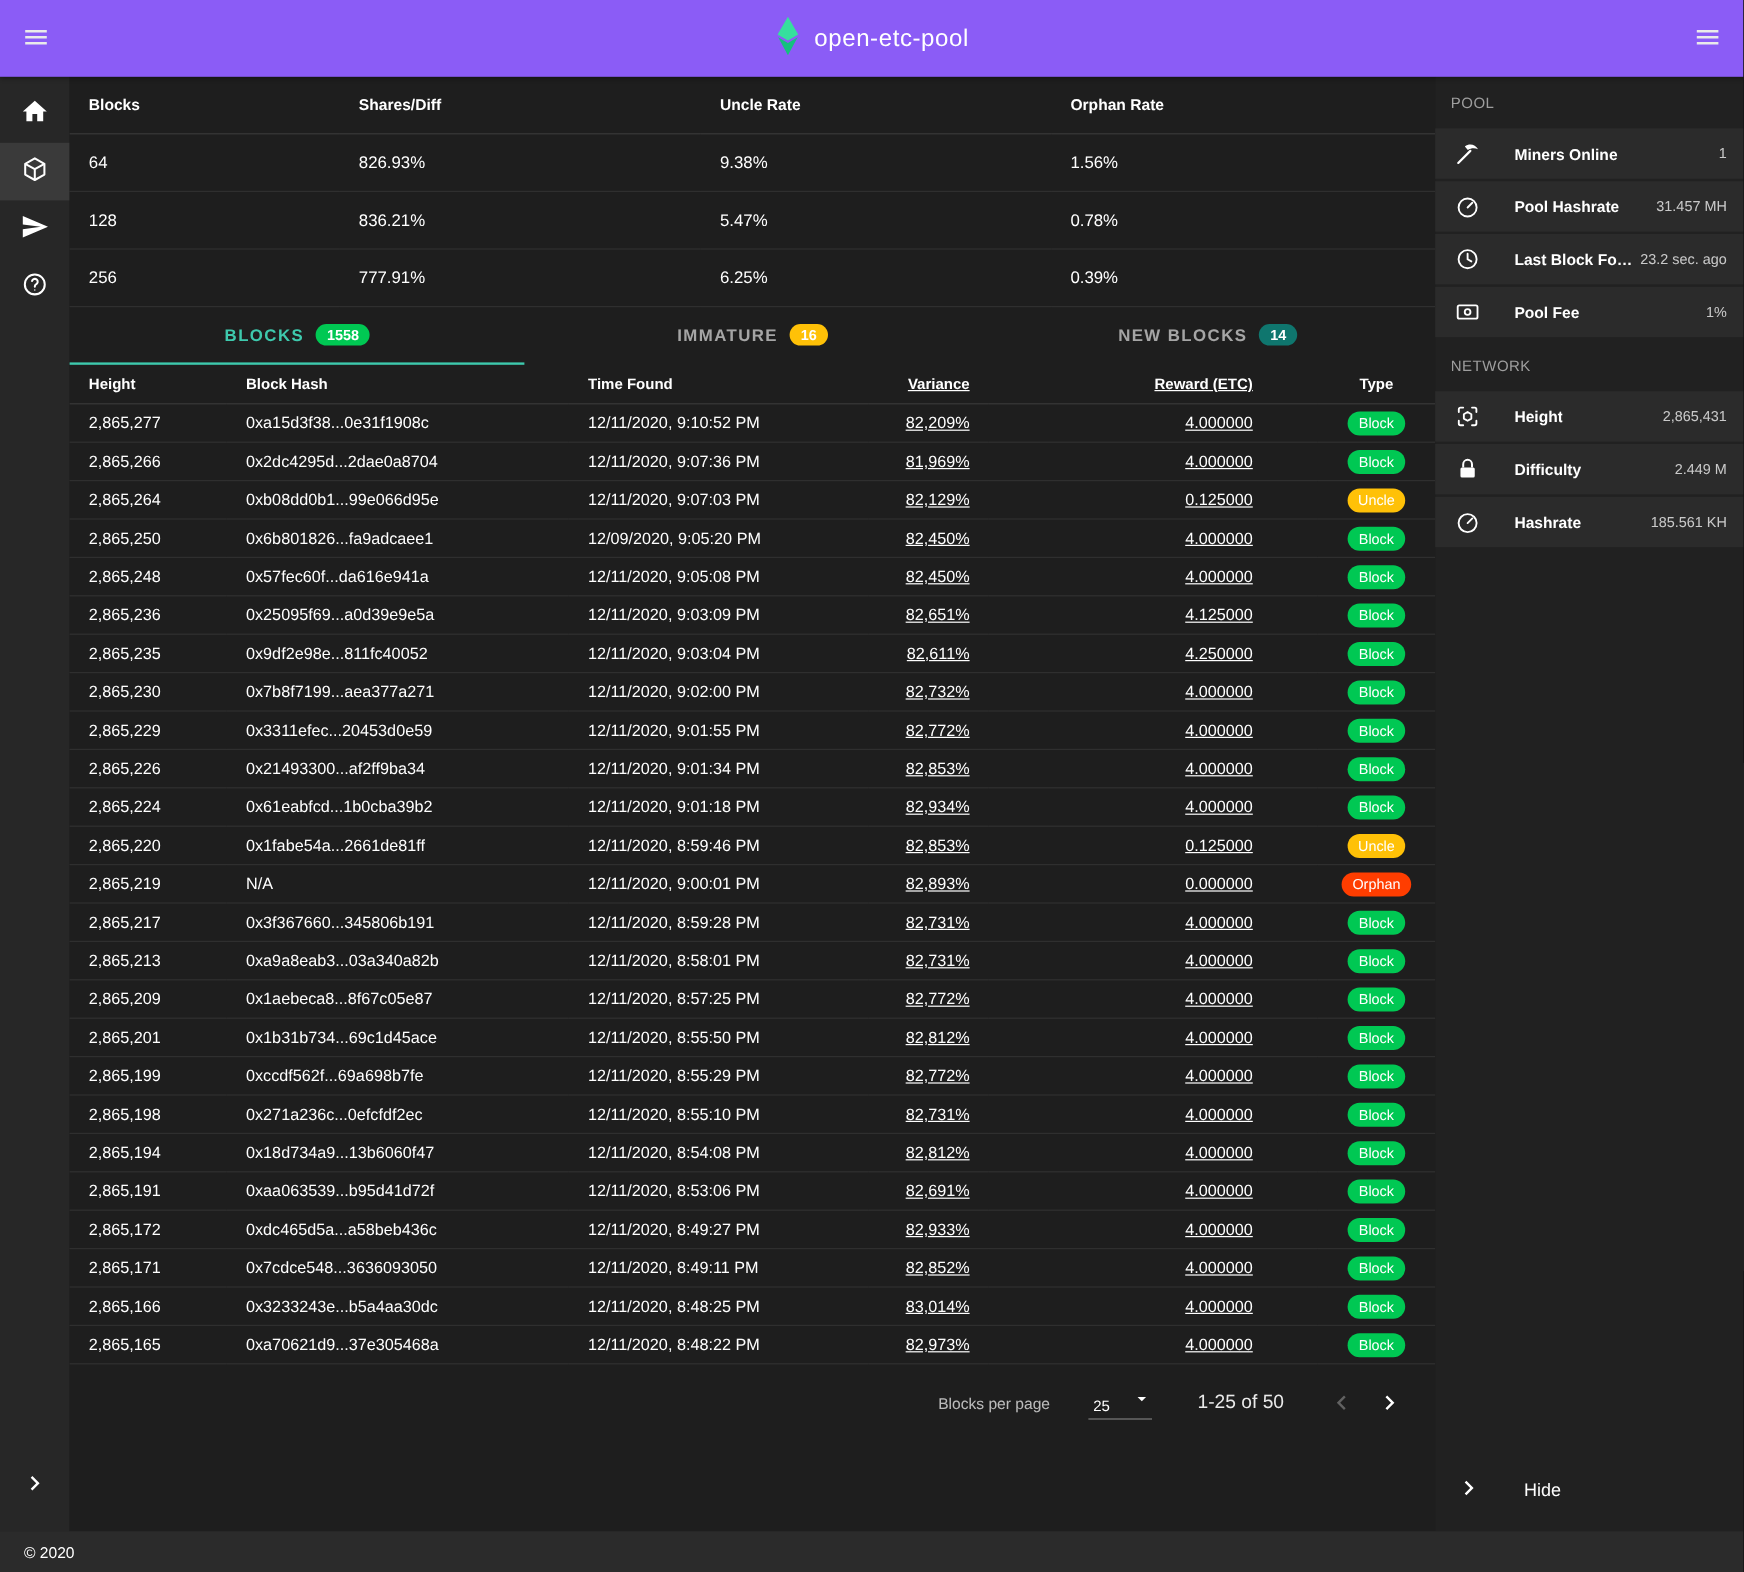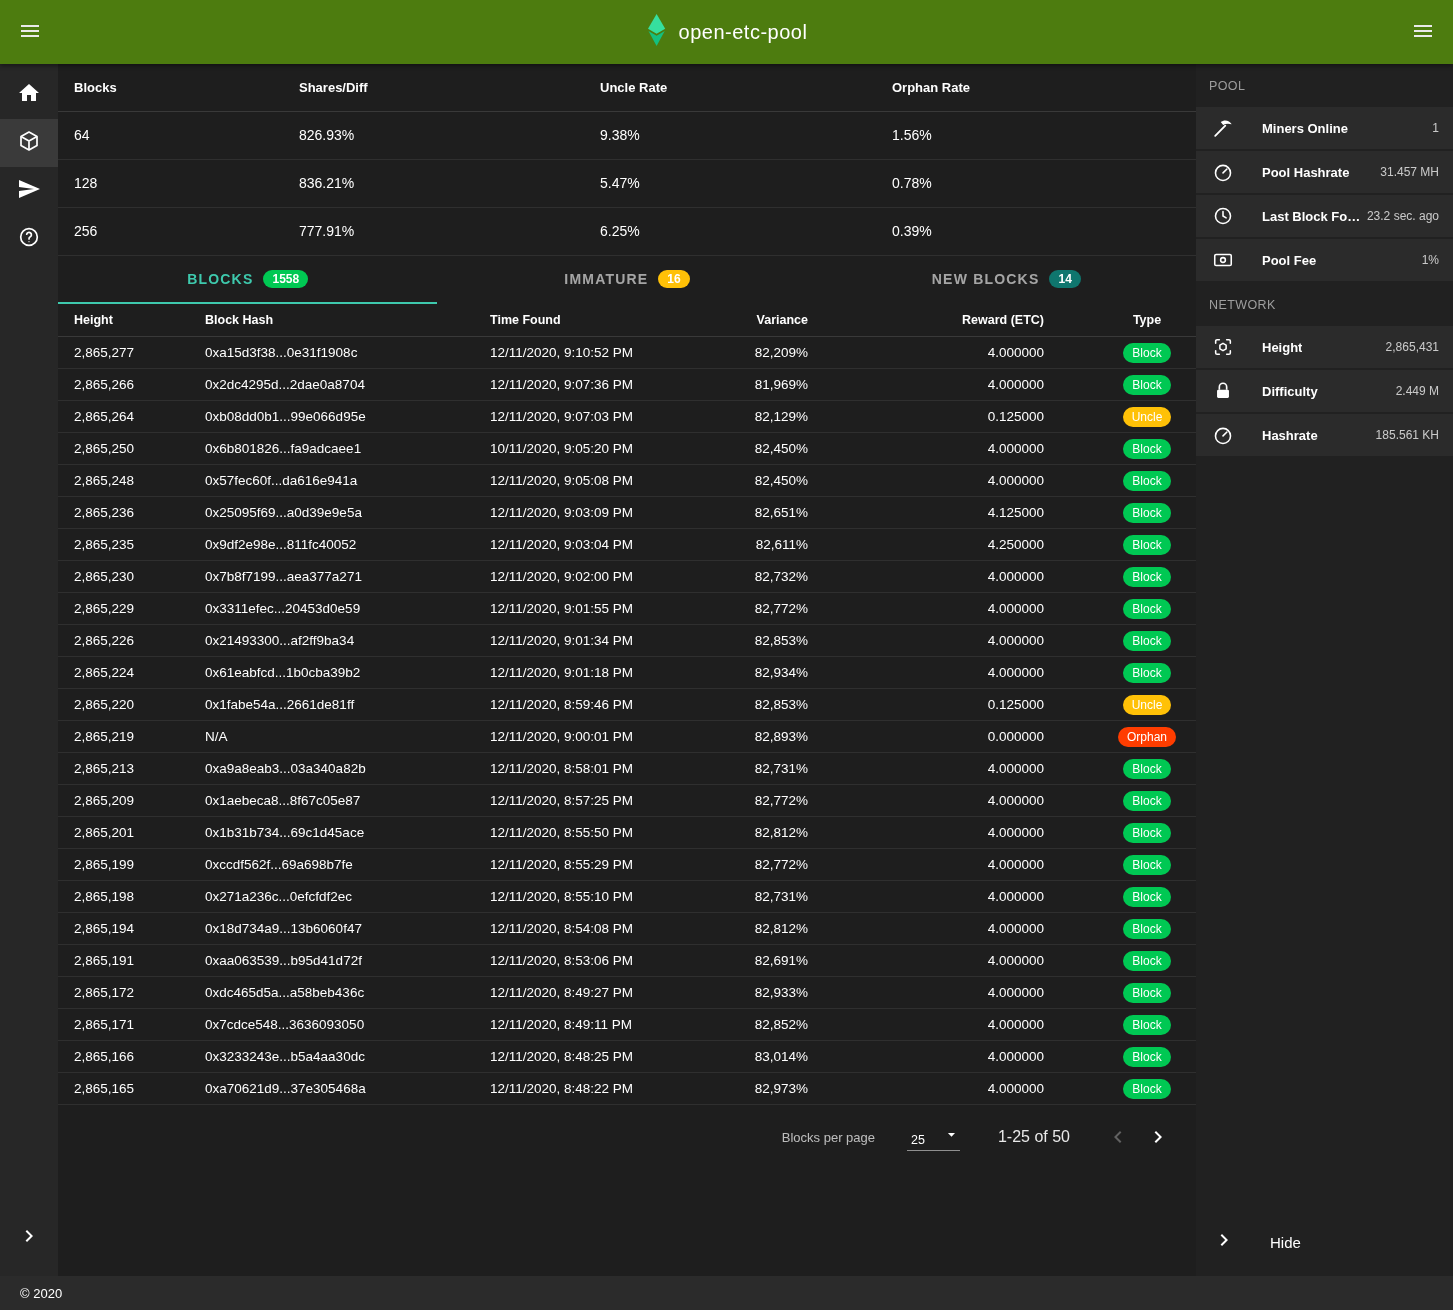--- a/index.html
+++ b/index.html
@@ -1,21 +1,21 @@
 <!DOCTYPE html>
 <html style="--accent: #3ec9ad;"><head>
 <meta charset="utf-8">
 <style>
   * { margin:0; padding:0; box-sizing:border-box; }
   html,body { background:#121212; }
   body { font-family:"Liberation Sans", sans-serif; color:#fff; }
   .app { position:relative; width:1453px; height:1310px; background:#1e1e1e; overflow:hidden; }
 
   
-  .appbar { position:absolute; top:0; left:0; width:1453px; height:64px; background:#4d7c0f;
+  .appbar { position:absolute; top:0; left:0; width:1453px; height:64px; background:#8b5cf6;
             display:flex; align-items:center; box-shadow:0 2px 4px rgba(0,0,0,.4); z-index:10; }
   .icon-btn { width:48px; height:48px; border:none; background:transparent; display:flex;
               align-items:center; justify-content:center; cursor:pointer; border-radius:50%; }
   .appbar .icon-btn.left { margin-left:6px; }
   .appbar .icon-btn.right { margin-left:auto; margin-right:6px; }
   .brand { position:absolute; left:50%; transform:translateX(-50%); display:flex; align-items:center; gap:12px; }
   .brand-title { font-size:20px; letter-spacing:.5px; color:#fff; }
 
   
   .left-rail { position:absolute; left:0; top:64px; width:58px; height:1212px; background:#272727; padding-top:7px; }
@@ -39,21 +39,21 @@
   .tab { flex:1; display:flex; align-items:center; justify-content:center; gap:10px; cursor:pointer;
          font-size:14px; font-weight:700; letter-spacing:1.2px; color:rgba(255,255,255,.6);
          border-bottom:2px solid transparent; text-transform:uppercase; }
   .tab.active { color:var(--accent,#3ec9ad); border-bottom-color:var(--accent,#3ec9ad); }
   .tab-badge { display:inline-block; min-width:26px; padding:2px 9px; border-radius:10px;
                font-size:12px; font-weight:700; color:#fff; text-align:center; letter-spacing:0; }
 
   .blocks-table th { height:33px; font-size:12.5px; font-weight:700; color:#fff;
                      border-bottom:1px solid rgba(255,255,255,.12); }
   .blocks-table td { height:32px; font-size:13.5px; color:#fff; border-bottom:1px solid rgba(255,255,255,.08); }
-  .ta-left { text-align:left; } .ta-right { text-align:right; } .ta-center { text-align:center; }
+  .ta-left { text-align:left; } .ta-right { text-align:right;text-decoration:underline; } .ta-center { text-align:center; }
   .col-reward { padding-right:54px; }
   .type-pill { display:inline-block; min-width:46px; padding:3px 9px; border-radius:11px;
                font-size:12px; font-weight:400; color:#fff; text-align:center; }
 
   .pagination { height:64px; display:flex; align-items:center; justify-content:flex-end;
                 padding-right:18px; gap:0; }
   .pg-label { font-size:13px; color:rgba(255,255,255,.7); margin-right:32px; }
   .pg-select { display:flex; align-items:end; gap:18px; border-bottom:1px solid rgba(255,255,255,.5);
                padding:2px 0 3px 4px; min-width:42px; cursor:pointer; margin-right:38px; }
   .pg-select-value { font-size:12.5px; color:#fff; }
@@ -245,21 +245,21 @@
             <td class="ta-left">2,865,264</td>
             <td class="ta-left">0xb08dd0b1...99e066d95e</td>
             <td class="ta-left">12/11/2020, 9:07:03 PM</td>
             <td class="ta-right">82,129%</td>
             <td class="ta-right col-reward">0.125000</td>
             <td class="ta-center"><span class="type-pill" style="background: rgb(255, 193, 7);">Uncle</span></td>
           </tr>
           <tr>
             <td class="ta-left">2,865,250</td>
             <td class="ta-left">0x6b801826...fa9adcaee1</td>
-            <td class="ta-left">10/11/2020, 9:05:20 PM</td>
+            <td class="ta-left">12/09/2020, 9:05:20 PM</td>
             <td class="ta-right">82,450%</td>
             <td class="ta-right col-reward">4.000000</td>
             <td class="ta-center"><span class="type-pill" style="background: rgb(0, 200, 83);">Block</span></td>
           </tr>
           <tr>
             <td class="ta-left">2,865,248</td>
             <td class="ta-left">0x57fec60f...da616e941a</td>
             <td class="ta-left">12/11/2020, 9:05:08 PM</td>
             <td class="ta-right">82,450%</td>
             <td class="ta-right col-reward">4.000000</td>
@@ -321,20 +321,28 @@
             <td class="ta-right col-reward">0.125000</td>
             <td class="ta-center"><span class="type-pill" style="background: rgb(255, 193, 7);">Uncle</span></td>
           </tr>
           <tr>
             <td class="ta-left">2,865,219</td>
             <td class="ta-left">N/A</td>
             <td class="ta-left">12/11/2020, 9:00:01 PM</td>
             <td class="ta-right">82,893%</td>
             <td class="ta-right col-reward">0.000000</td>
             <td class="ta-center"><span class="type-pill" style="background: rgb(255, 61, 0);">Orphan</span></td>
+          </tr>
+          <tr>
+            <td class="ta-left">2,865,217</td>
+            <td class="ta-left">0x3f367660...345806b191</td>
+            <td class="ta-left">12/11/2020, 8:59:28 PM</td>
+            <td class="ta-right">82,731%</td>
+            <td class="ta-right col-reward">4.000000</td>
+            <td class="ta-center"><span class="type-pill" style="background: rgb(0, 200, 83);">Block</span></td>
           </tr>
           <tr>
             <td class="ta-left">2,865,213</td>
             <td class="ta-left">0xa9a8eab3...03a340a82b</td>
             <td class="ta-left">12/11/2020, 8:58:01 PM</td>
             <td class="ta-right">82,731%</td>
             <td class="ta-right col-reward">4.000000</td>
             <td class="ta-center"><span class="type-pill" style="background: rgb(0, 200, 83);">Block</span></td>
           </tr>
           <tr>

